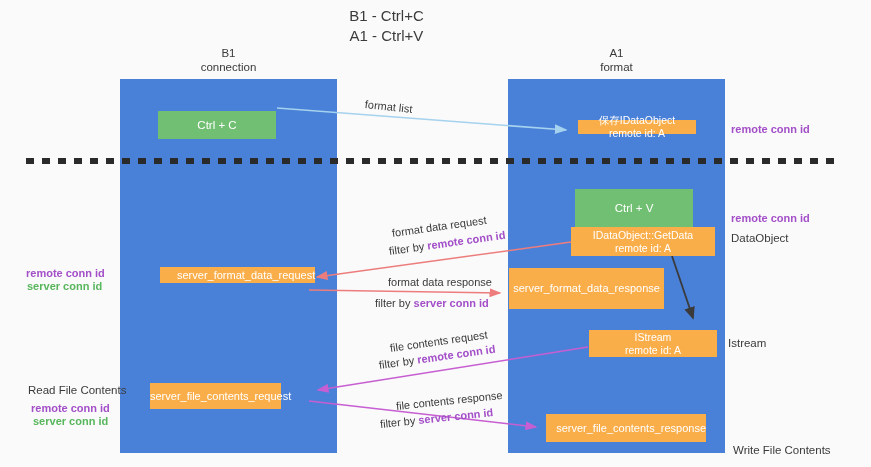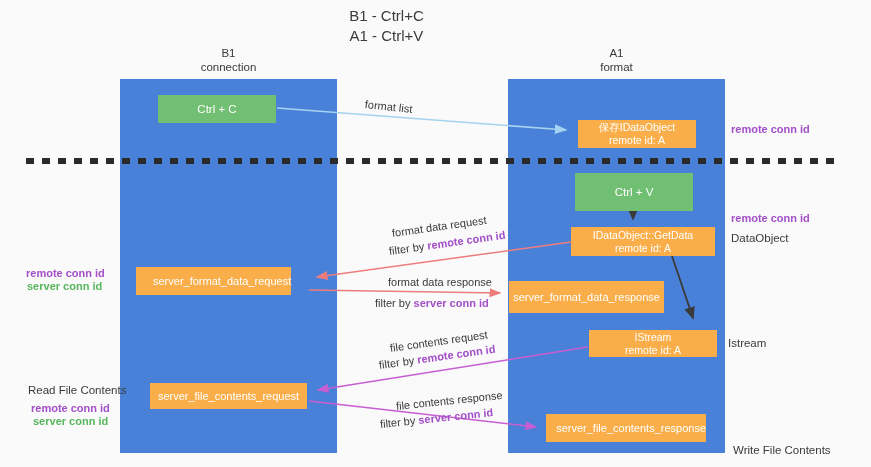--- a/index.html
+++ b/index.html
@@ -19,21 +19,21 @@
   }
   .column{
     background:var(--column-blue);top:79px;width:217px;height:374px;
   }
   .node{
     box-sizing:border-box;text-align:center;color:#fff;
     display:flex;flex-direction:column;justify-content:center;
     font-size:11px;line-height:13px;
   }
   .node.orange{background:var(--box-orange);}
-  .node.green{background:var(--box-green);font-size:11.5px;}
+  .node.green{background:var(--box-green);font-size:11.5px;margin-top:16px;}
   .dashline{
     left:26px;top:158px;width:808px;height:6px;
     background:repeating-linear-gradient(to right,var(--dash-color) 0 8px,transparent 8px 16px);
   }
   .flowlabel{
     font-size:11px;white-space:nowrap;color:#3a3a3a;transform-origin:left center;
   }
   .sidelabel{font-size:11px;white-space:nowrap;}
   .sidelabel.plain{font-size:11.5px;color:#3a3a3a;}
   .purple{color:var(--purple-text);font-weight:bold;}
@@ -82,42 +82,42 @@
   <line x1="672" y1="256" x2="693" y2="318" style="stroke:var(--arrow-black)" stroke-width="1.8" marker-end="url(#mk-black)"></line>
   <line x1="571" y1="242" x2="317" y2="277" style="stroke:var(--arrow-salmon)" stroke-width="1.5" marker-end="url(#mk-salmon)"></line>
   <line x1="309" y1="290" x2="500" y2="293" style="stroke:var(--arrow-salmon)" stroke-width="1.5" marker-end="url(#mk-salmon)"></line>
   <line x1="588" y1="347" x2="318" y2="390" style="stroke:var(--arrow-magenta)" stroke-width="1.5" marker-end="url(#mk-magenta)"></line>
   <line x1="309" y1="401" x2="536" y2="427" style="stroke:var(--arrow-magenta)" stroke-width="1.5" marker-end="url(#mk-magenta)"></line>
 </svg>
 
 <div class="abs node green" style="left:158px;top:95px;width:118px;height:28px;">
   <div>Ctrl + C</div>
 </div>
-<div class="abs node orange" style="left:578px;top:120px;width:118px;height:28px;font-size:10.5px;">
+<div class="abs node orange" style="left:578px;top:120px;width:118px;height:14px;font-size:10.5px;">
   <div>保存IDataObject</div>
   <div>remote id: A</div>
 </div>
 <div class="abs node green" style="left:575px;top:173px;width:118px;height:38px;">
   <div>Ctrl + V</div>
 </div>
 <div class="abs node orange" style="left:571px;top:227px;width:144px;height:29px;font-size:10.5px;">
   <div>IDataObject::GetData</div>
   <div>remote id: A</div>
 </div>
-<div class="abs node orange" style="left:136px;top:267px;width:155px;height:28px;padding-left:17px;">
+<div class="abs node orange" style="left:160px;top:267px;width:155px;height:16px;padding-left:17px;">
   <div>server_format_data_request</div>
 </div>
-<div class="abs node orange" style="left:509px;top:281px;width:155px;height:32px;">
+<div class="abs node orange" style="left:509px;top:268px;width:155px;height:41px;">
   <div>server_format_data_response</div>
 </div>
 <div class="abs node orange" style="left:589px;top:330px;width:128px;height:27px;font-size:10.5px;">
   <div>IStream</div>
   <div>remote id: A</div>
 </div>
-<div class="abs node orange" style="left:150px;top:383px;width:157px;height:26px;text-align:center;">
+<div class="abs node orange" style="left:150px;top:383px;width:131px;height:26px;text-align:center;">
   <div>server_file_contents_request</div>
 </div>
 <div class="abs node orange" style="left:546px;top:414px;width:160px;height:28px;text-align:right;">
   <div>server_file_contents_response</div>
 </div>
 
 <div class="abs flowlabel" style="left:365px;top:98px;transform:rotate(6deg);">format list</div>
 
 <div class="abs flowlabel" style="left:392px;top:227px;transform:rotate(-8deg);">format data request</div>
 <div class="abs flowlabel" style="left:389px;top:245px;transform:rotate(-8deg);">

